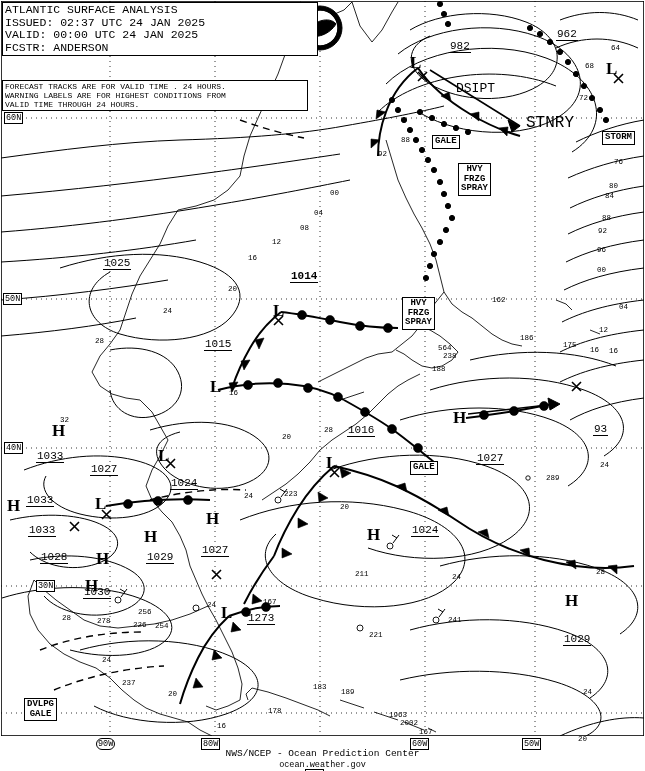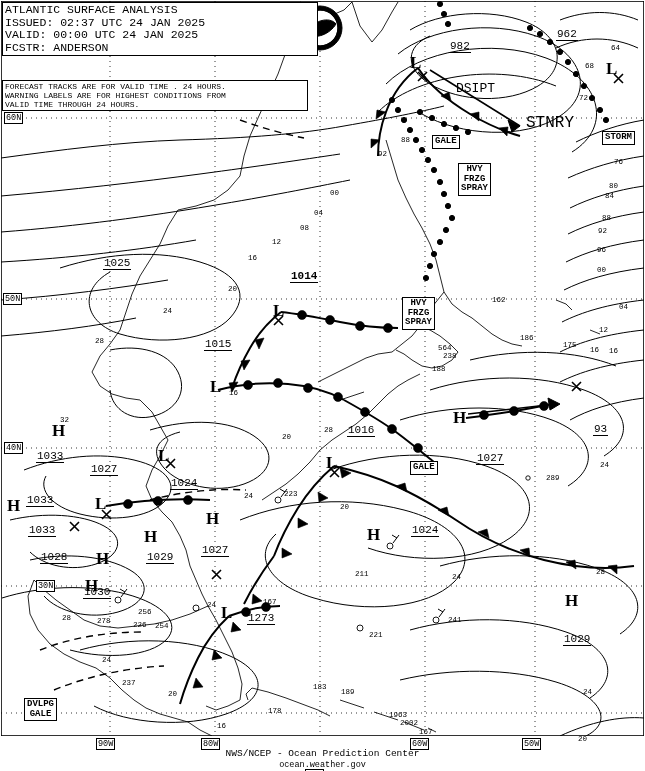--- a/index.html
+++ b/index.html
@@ -379,21 +379,21 @@
 
 <div class="iso" style="left:103px;top:257px;">1025</div>
 <div class="iso" style="left:290px;top:270px;font-weight:bold;">1014</div>
 <div class="iso" style="left:90px;top:463px;">1027</div>
 <div class="iso" style="left:593px;top:413px;margin-top:10px;">93</div>
 
 <div class="lat" style="left:4px;top:112px;">60N</div>
 <div class="lat" style="left:3px;top:293px;">50N</div>
 <div class="lat" style="left:4px;top:442px;">40N</div>
 <div class="lat" style="left:4px;top:580px;margin-left:32px;">30N</div>
-<div class="lat" style="left:96px;top:738px;">90W</div>
+<div class="lat" style="left:96px;top:738px;border-radius:6px;">90W</div>
 <div class="lat" style="left:201px;top:738px;">80W</div>
 <div class="lat" style="left:305px;top:738px;margin-top:31px;">70W</div>
 <div class="lat" style="left:410px;top:738px;">60W</div>
 <div class="lat" style="left:522px;top:738px;">50W</div>
 
 <div id="numbers">
       <div class="tiny" style="left: 611px; top: 44px;">64</div>
       <div class="tiny" style="left: 585px; top: 62px;">68</div>
       <div class="tiny" style="left: 579px; top: 94px;">72</div>
       <div class="tiny" style="left: 614px; top: 158px;">76</div>

